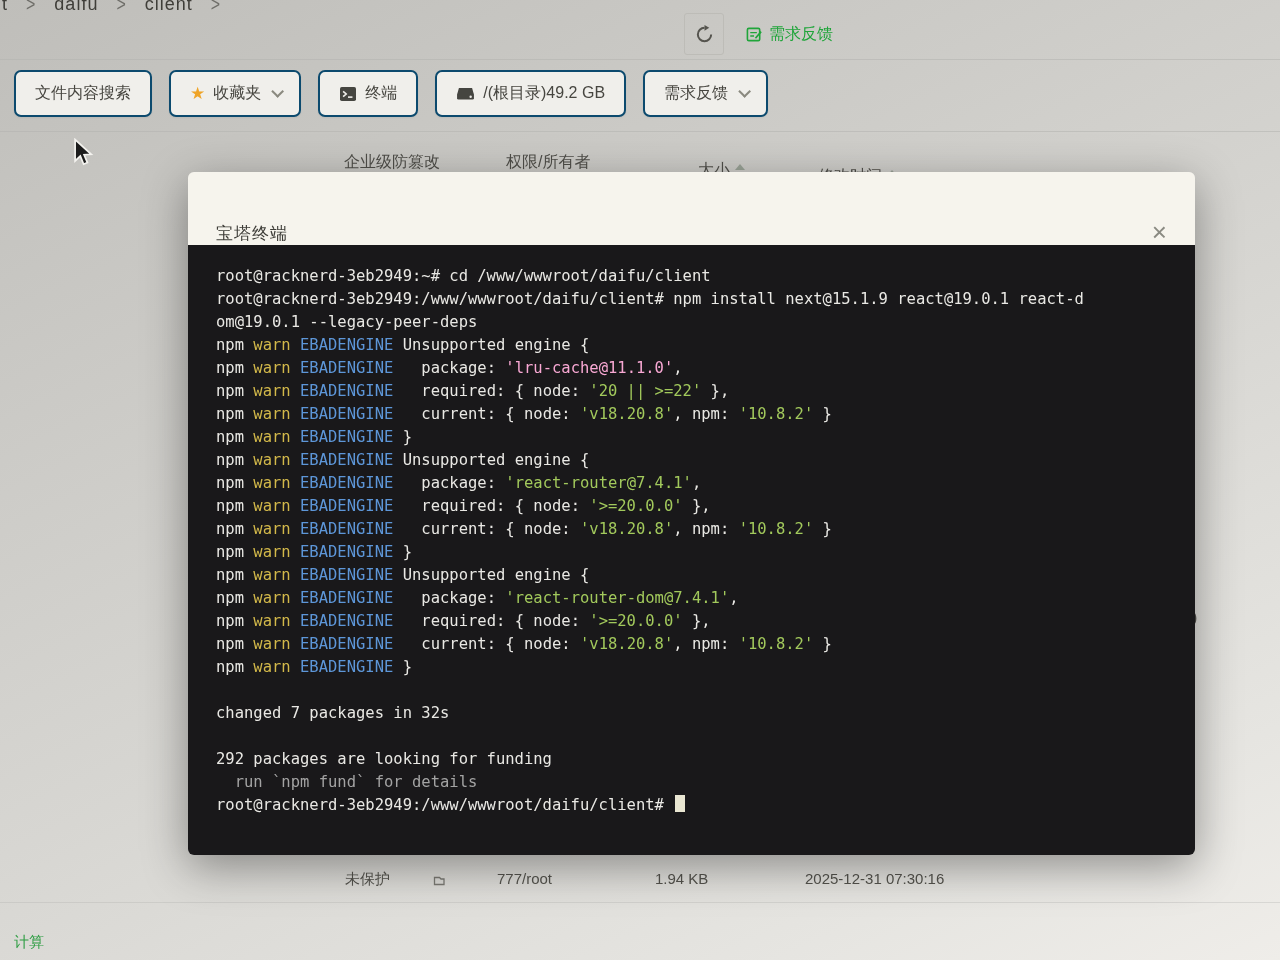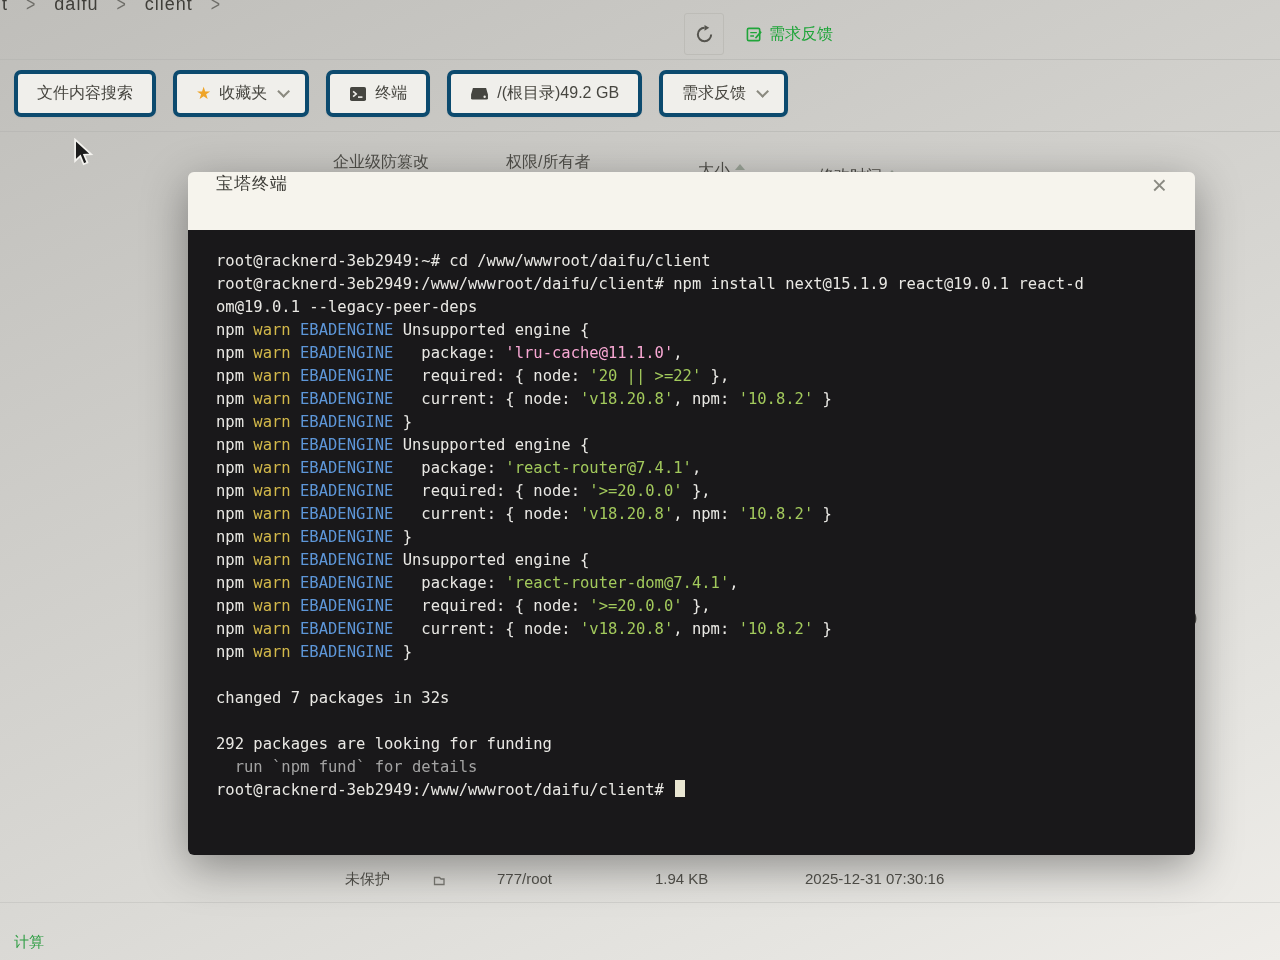--- a/index.html
+++ b/index.html
@@ -18,21 +18,21 @@
 
   
   .topbar-right { position:absolute; top:13px; left:684px; display:flex; align-items:center; }
   .refresh-btn { width:40px; height:42px; border:1px solid #bdbcb7; border-radius:3px;
     display:flex; align-items:center; justify-content:center; cursor:pointer; }
   .feedback { display:flex; align-items:center; gap:6px; margin-left:22px; color:#20a53a;
     font-size:16px; cursor:pointer; }
 
   
   .toolbar { position:absolute; top:70px; left:14px; display:flex; gap:17px; align-items:flex-start; }
-  .tbtn { background:#f0efeb; border:4px solid #0c4a6e; border-radius:7px; height:47px;
+  .tbtn { background:#f0efeb; border:2px solid #0c4a6e; border-radius:7px; height:47px;
     display:flex; align-items:center; gap:8px; padding:0 19px; font-size:16px; color:#474640;
     box-shadow:0 1px 2px rgba(0,0,0,.05); cursor:pointer; white-space:nowrap; }
   .star { color:#efa427; font-size:17px; }
   .chev { width:9px; height:9px; border-right:2px solid #8a897f; border-bottom:2px solid #8a897f;
     transform:rotate(45deg) translateY(-3px); margin-left:2px; }
 
   
   .thead-item { position:absolute; top:152px; font-size:16px; color:#4f4e49; display:flex; gap:5px; align-items:center; }
   .sorter { display:flex; flex-direction:column; gap:2px; }
   .sorter i { display:block; width:0; height:0; border-left:5px solid transparent; border-right:5px solid transparent; }
@@ -41,21 +41,21 @@
 
   
   .frow-item { position:absolute; top:870px; font-size:15px; color:#55544e; display:flex; align-items:center; gap:5px; }
 
   .edge-frag { position:absolute; top:608px; left:1160px; font-size:16px; color:#4f4e49; }
   .calc-link { position:absolute; top:933px; left:14px; font-size:15px; color:#2f9e44;text-align:center; }
 
   
   .modal { position:absolute; left:188px; top:172px; width:1007px; height:683px;
     border-radius:6px; box-shadow:0 12px 45px rgba(0,0,0,.38); overflow:hidden; }
-  .modal-header { height:58px; background:#f6f4ed; display:flex; align-items:flex-start;
+  .modal-header { height:73px; background:#f6f4ed; display:flex; align-items:flex-end;
     justify-content:space-between; padding:0 28px; }
   .modal-title { font-size:17px; color:#3d3c37; letter-spacing:1px; }
   .modal-close { font-size:26px; color:#8a8a82; cursor:pointer; line-height:1; font-weight:300; }
 
   .terminal { height:625px; background:#19181a; padding:20px 28px;
     font-family:"DejaVu Sans Mono", monospace; font-size:15.5px; line-height:23px; }
   .tline { white-space:pre; }
   .cursor { display:inline-block; width:10px; height:17px; background:#e9e6d2;
     vertical-align:-2px; margin-left:2px; }
 
@@ -128,21 +128,21 @@
         </svg>
     </span>
     <span>/(根目录)49.2 GB</span>
   </div>
   <div class="tbtn">
     <span>需求反馈</span>
     <span class="chev"></span>
   </div>
 </div>
 
-<div class="thead-item" style="left:333px;">
+<div class="thead-item" style="left:344px;">
   <span>企业级防篡改</span>
 </div>
 <div class="thead-item" style="left:506px;">
   <span>权限/所有者</span>
 </div>
 <div class="thead-item" style="left:698px; top:160px;">
   <span>大小</span>
   <span class="sorter">
       <i class="up"></i>
       <i class="dn"></i>

